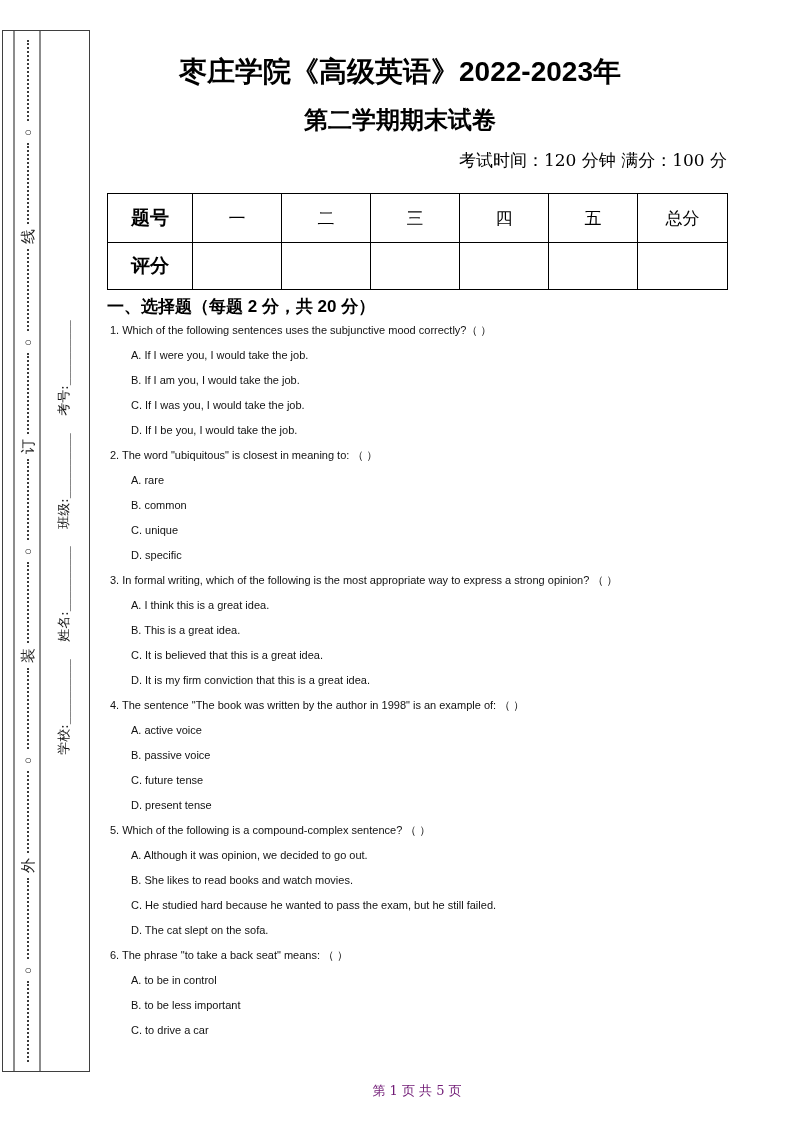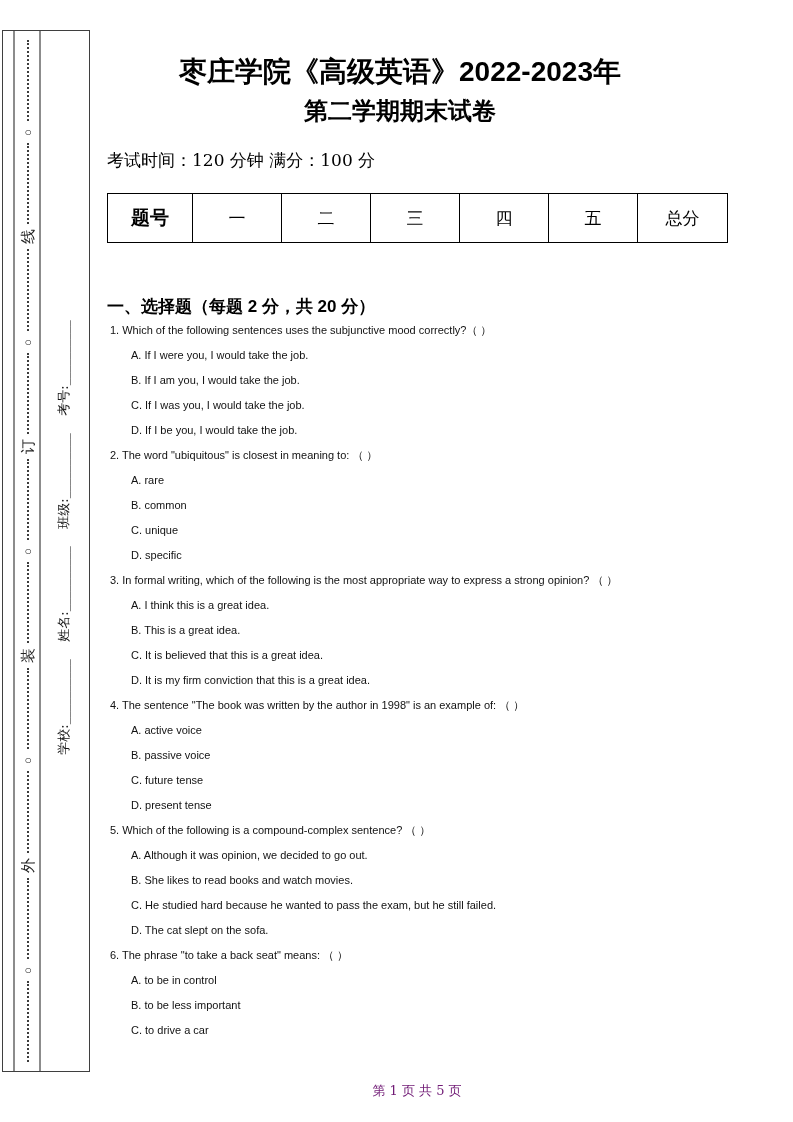--- a/index.html
+++ b/index.html
@@ -35,23 +35,23 @@
   .field span{
     position:absolute;left:50%;top:50%;
     transform:translate(-50%,-50%) rotate(-90deg);
     white-space:nowrap;font-family:"DejaVu Serif",serif;font-size:13px;color:#111;
   }
   
   .title-wrap{position:absolute;left:88px;width:624px;}
   .content{position:absolute;left:107px;width:620px;top:0;height:1122px;}
   .title1{position:absolute;top:56px;left:0;width:100%;text-align:center;
           font-size:28px;font-weight:bold;line-height:32px;}
-  .title2{position:absolute;top:95px;left:0;width:100%;text-align:center;
+  .title2{position:absolute;top:104px;left:0;width:100%;text-align:center;
           font-size:24px;font-weight:bold;line-height:32px;}
-  .info{position:absolute;top:148px;left:0;width:100%;text-align:left;
+  .info{position:absolute;top:148px;left:0;width:100%;text-align:right;
         font-family:"DejaVu Serif",serif;font-size:17px;line-height:24px;}
   table.score{
     position:absolute;top:193px;left:0;border-collapse:collapse;
     width:620px;table-layout:fixed;
   }
   table.score td{
     border:1px solid #000;text-align:center;vertical-align:middle;
     padding:0;overflow:hidden;
   }
   tr.r1 td{height:48px;}
@@ -133,20 +133,29 @@
     <tbody>
         <tr class="r1">
           <td class="hd">题号</td>
           <td class="num">一</td>
           <td class="num">二</td>
           <td class="num">三</td>
           <td class="num">四</td>
           <td class="num">五</td>
           <td class="num">总分</td>
         </tr>
+        <tr class="r2">
+          <td class="hd">评分</td>
+          <td class="num"></td>
+          <td class="num"></td>
+          <td class="num"></td>
+          <td class="num"></td>
+          <td class="num"></td>
+          <td class="num"></td>
+        </tr>
       </tbody>
   </table>
 
   <div class="section-heading">一、选择题（每题 2 分，共 20 分）</div>
 
   <div class="questions">
       <div class="q-line">1. Which of the following sentences uses the subjunctive mood correctly?（  ）</div>
       <div class="opt-line">A. If I were you, I would take the job.</div>
       <div class="opt-line">B. If I am you, I would take the job.</div>
       <div class="opt-line">C. If I was you, I would take the job.</div>

